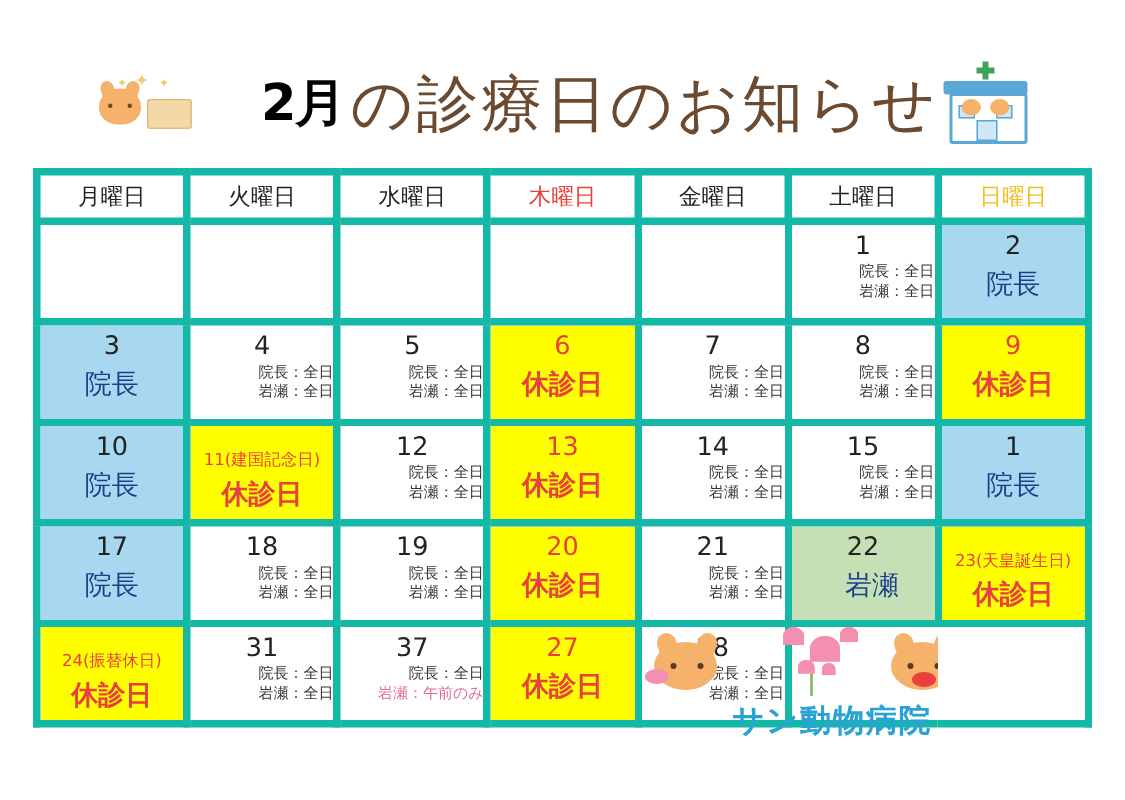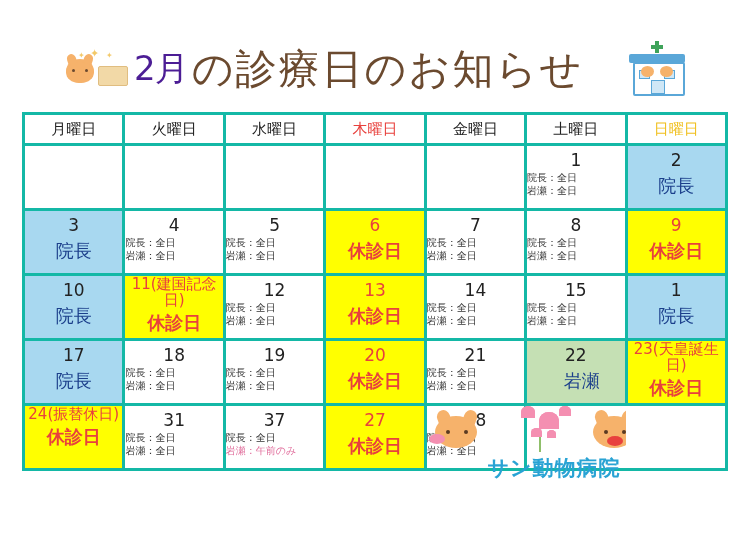--- a/index.html
+++ b/index.html
@@ -40,22 +40,22 @@
   .cat-eye{position:absolute;top:0;width:3px;height:3px;background:#6b4a2f;border-radius:50%;}
   .cat-eye.l{left:0;}
   .cat-eye.r{right:0;}
   .cat-box{
     position:absolute;left:38px;top:19px;width:28px;height:18px;
     background:#f2d9a7;border:1px solid #e0bd80;border-radius:2px;
   }
   .spark{position:absolute;color:#f3c969;font-size:11px;}
   .month-num{
     font-family:"DejaVu Sans", sans-serif;
-    color:#4c1d95;font-size:34px;font-weight:normal;
-    letter-spacing:-1px;margin-right:4px;
+    color:#000000;font-size:34px;font-weight:bold;
+    letter-spacing:-1px;margin-right:4px;margin-left:40px;
   }
   .hdr-title{
     font-family:"DejaVu Serif", serif;
     font-size:41px;color:#6b4a2f;letter-spacing:2px;white-space:nowrap;
   }
   
   .hosp{
     position:absolute;left:625px;top:40px;width:64px;height:56px;
   }
   .hosp-roof{
@@ -72,21 +72,21 @@
   .hosp-win{position:absolute;top:30px;width:9px;height:7px;background:#cfe7f6;border:1px solid #5aa7d8;}
   .hosp-door{position:absolute;left:26px;top:40px;width:12px;height:12px;background:#cfe7f6;border:1px solid #5aa7d8;}
   .hosp-cat{position:absolute;top:26px;width:13px;height:11px;background:#f6b26b;border-radius:50%;}
   
   .cal{
     position:absolute;left:22px;top:112px;width:706px;
     border-collapse:collapse;
     table-layout:fixed;
   }
   .cal td,.cal th{
-    border:3px solid #14b8a6;
+    border:5px solid #14b8a6;
     padding:0;
     vertical-align:top;
   }
   .cal th{
     height:28px;
     font-weight:normal;
     font-size:15px;
     font-family:"DejaVu Sans", sans-serif;
     color:#222;
     text-align:center;
@@ -96,23 +96,23 @@
   th.sun{color:#f0c020;}
   .cell{
     height:62px;position:relative;
   }
   .daynum{
     display:block;text-align:center;font-size:17px;
     font-family:"DejaVu Sans", sans-serif;
     line-height:22px;padding-top:3px;color:#222;
   }
   .daynum.red{color:#e8413d;}
-  .daynum.small{font-size:15px;color:#e8413d;line-height:16px;padding-top:0;}
+  .daynum.small{font-size:11px;color:#e8413d;line-height:16px;padding-top:15px;}
   .note{
-    display:block;text-align:left;font-size:10px;color:#333;
+    display:block;text-align:right;font-size:10px;color:#333;
     font-family:"DejaVu Sans", sans-serif;
     line-height:13px;
   }
   .bigword{
     display:block;text-align:center;font-size:18px;line-height:30px;
     font-family:"DejaVu Sans", sans-serif;
   }
   .bigword.blue{color:#1b3f8b;}
   .bigword.red{color:#e8413d;font-weight:bold;}
   .bigword.dark{color:#1b3f8b;padding-left:12px;}

